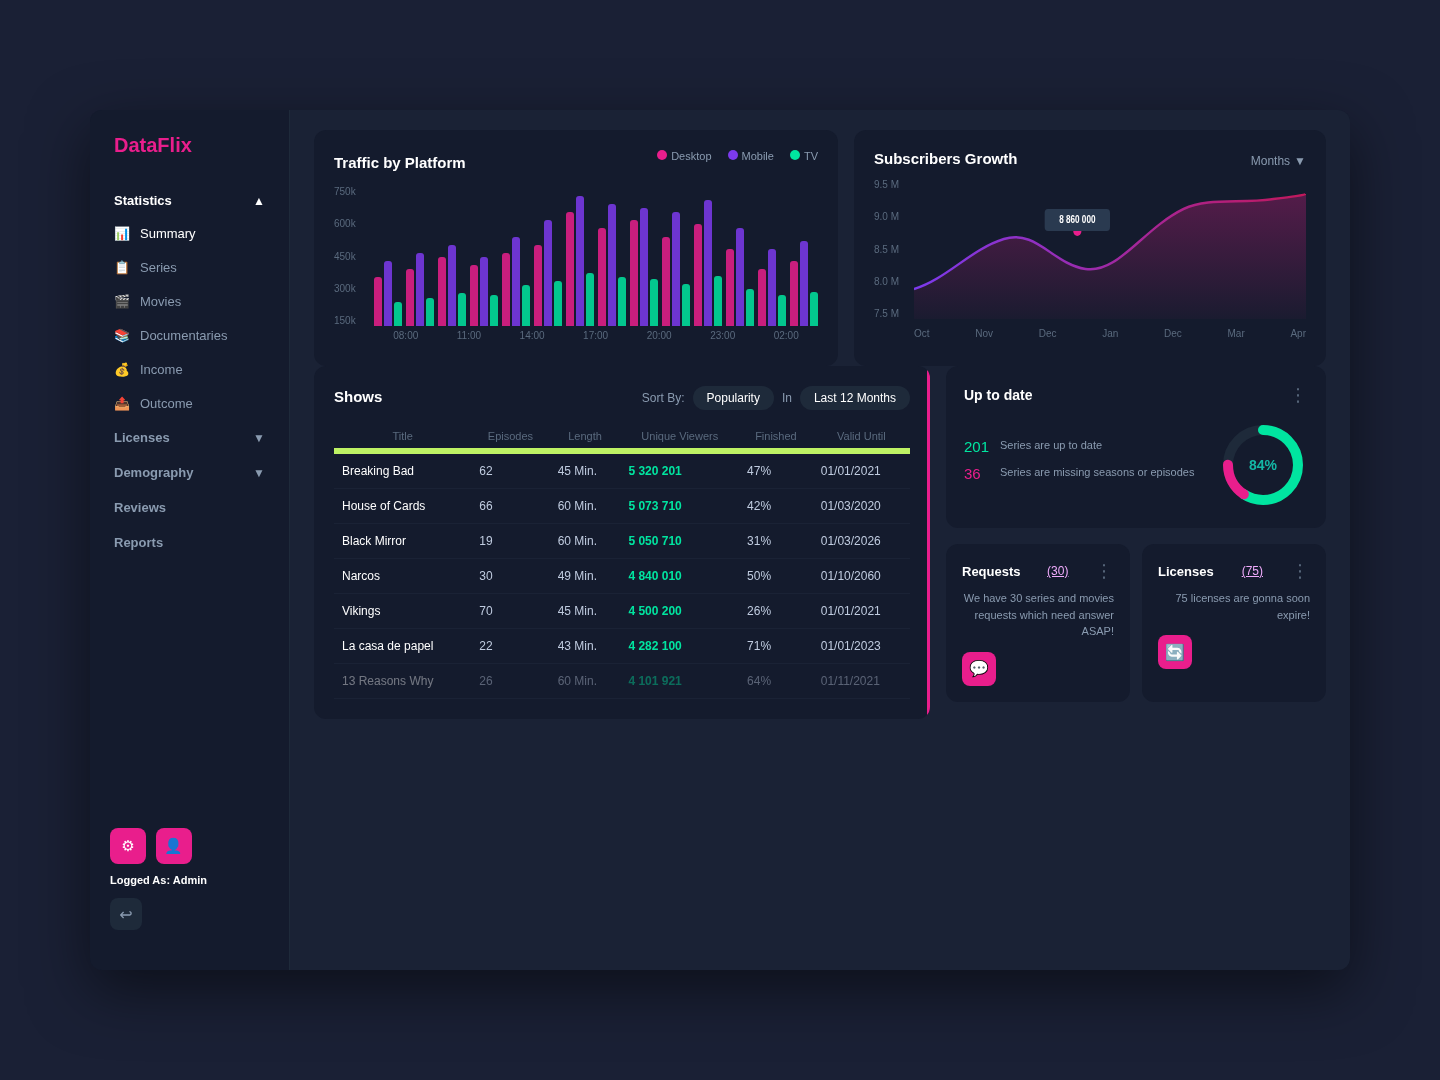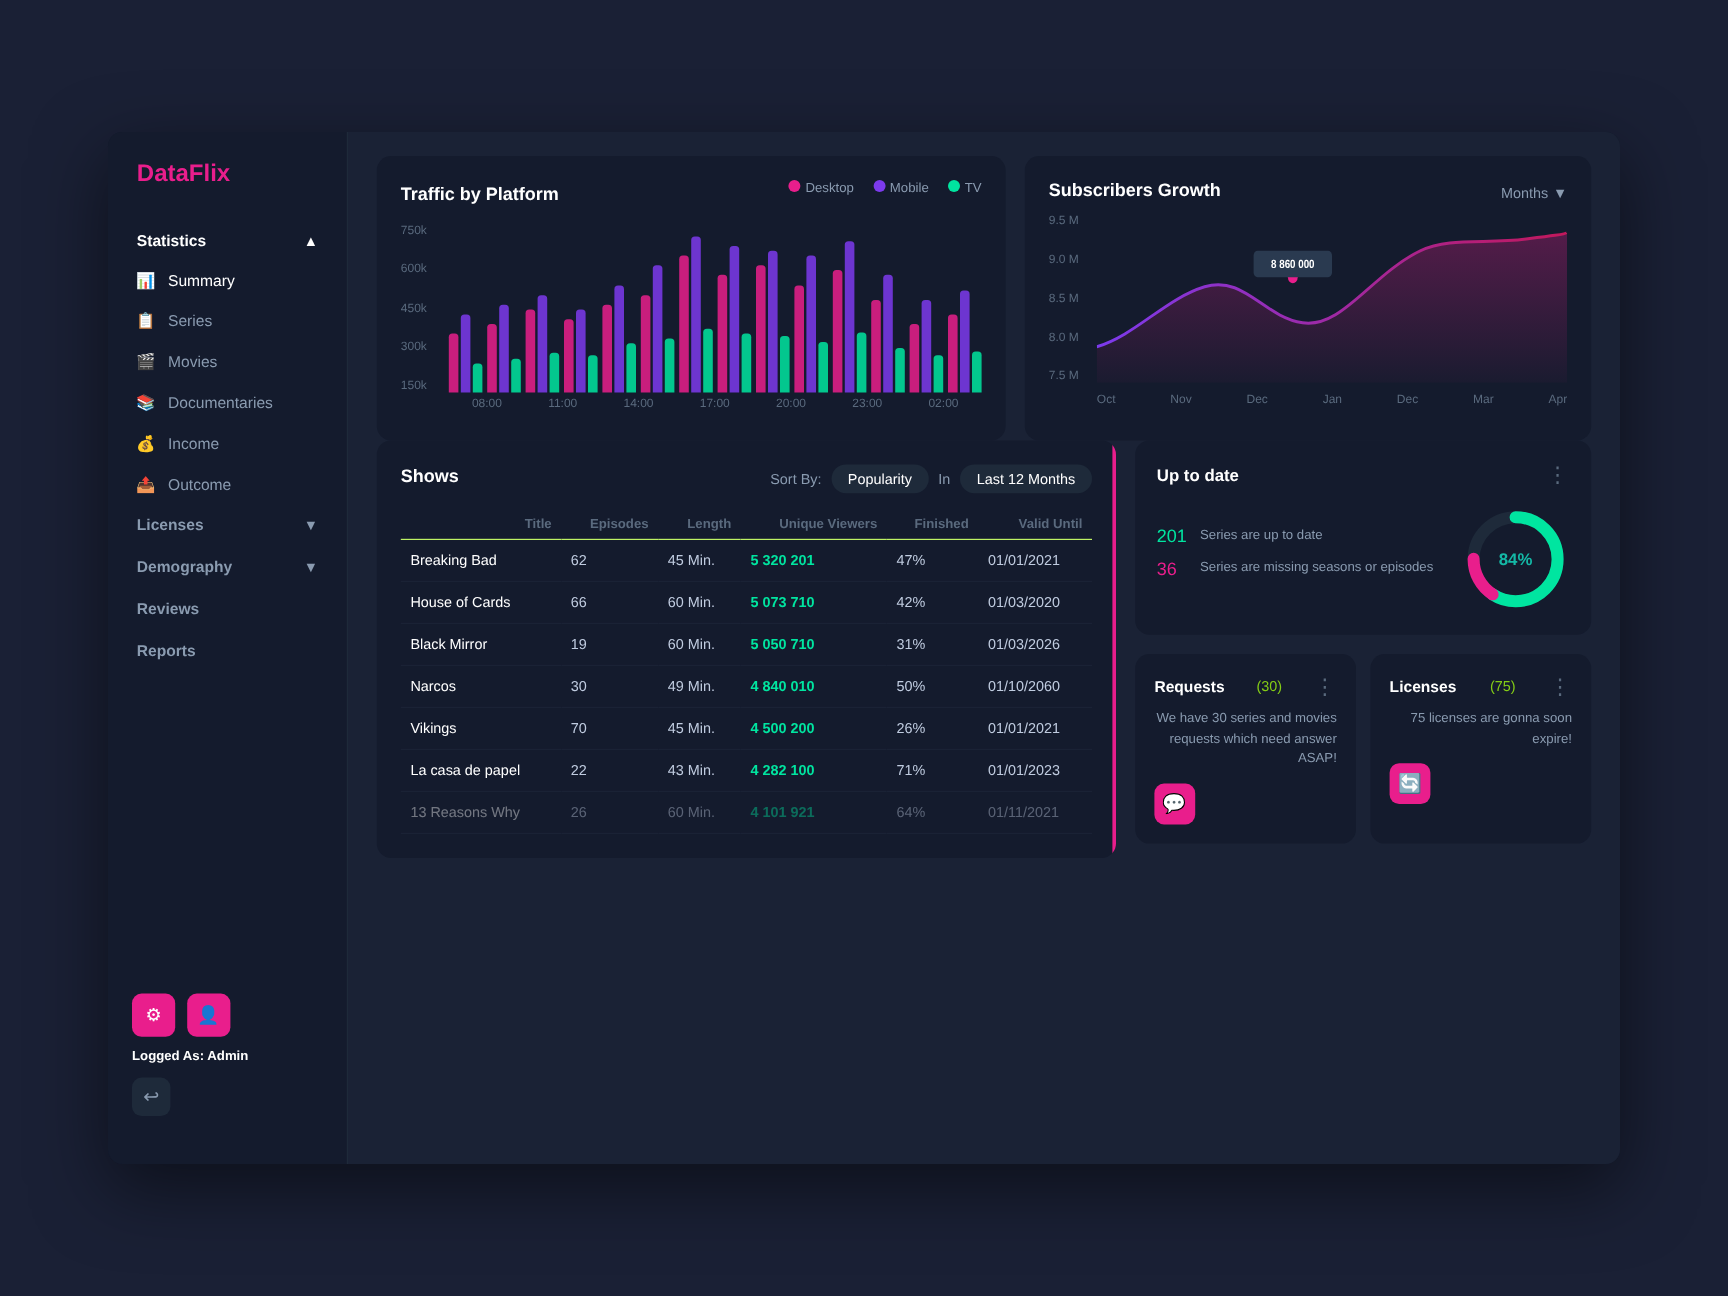--- a/index.html
+++ b/index.html
@@ -356,26 +356,26 @@
       font-size: 12px;
       color: #fff;
       cursor: pointer;
     }
     .in-label { color: #8a9bb0; font-size: 12px; }
     .table {
       width: 100%;
       border-collapse: collapse;
     }
     .table th {
-      text-align: right;
+      text-align: center;
       font-size: 11px;
       color: #5a6a7e;
-      font-weight: 700;
+      font-weight: 400;
       padding: 6px 8px;
-      border-bottom: 1px solid #bef264;
+      border-bottom: 6px solid #bef264;
     }
     .table td {
       padding: 10px 8px;
       font-size: 12px;
       color: #c0cce0;
       border-bottom: 1px solid #1a2235;
     }
     .table td.green { color: #00e5a0; font-weight: 600; }
     .table td.title-col { color: #fff; font-weight: 500; }
     .table tr:last-child td { opacity: 0.4; }
@@ -470,22 +470,23 @@
       justify-content: space-between;
       align-items: center;
       margin-bottom: 8px;
     }
     .mini-card-title {
       font-size: 13px;
       font-weight: 600;
       color: #fff;
     }
     .mini-card-count {
-      color: #84cc16;
+      color: #f0abfc;
       font-size: 12px;
+      text-decoration: underline;
     }
     .mini-card-body {
       font-size: 11px;
       color: #8a9bb0;
       line-height: 1.5;
       margin-bottom: 12px;
     }
     .mini-card-btn {
       width: 34px;
       height: 34px;

